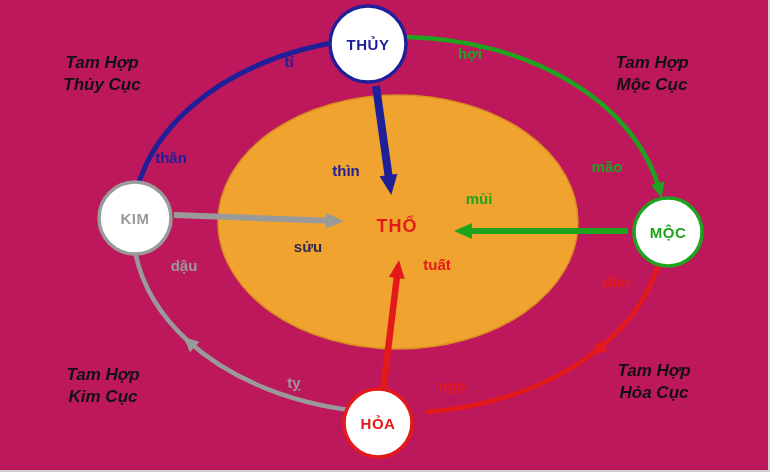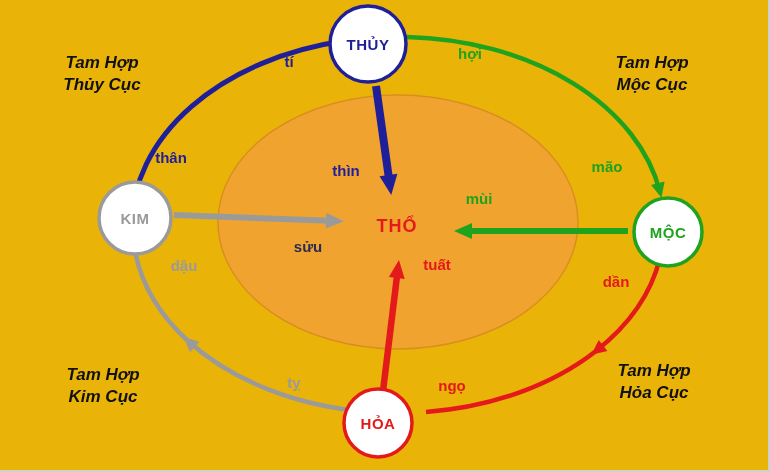--- a/index.html
+++ b/index.html
@@ -1,20 +1,20 @@
 <!DOCTYPE html>
 <html><head>
 <meta charset="utf-8">
 <style>
   html, body { margin: 0; padding: 0; background: #ffffff; }
   .stage {
     position: relative;
     width: 770px;
     height: 472px;
-    background: #eab308;
+    background: #be185d;
     border-right: 2px solid #cfcfcf;
     border-bottom: 2px solid #cfcfcf;
     box-sizing: border-box;
     font-family: "Liberation Sans", "DejaVu Sans", sans-serif;
     overflow: hidden;
   }
   svg { display: block; }
   text { font-family: "Liberation Sans", "DejaVu Sans", sans-serif; }
   .node-label { font-size: 15px; font-weight: bold; letter-spacing: 0.5px; }
   .ring-label { font-size: 15px; font-weight: bold; }

